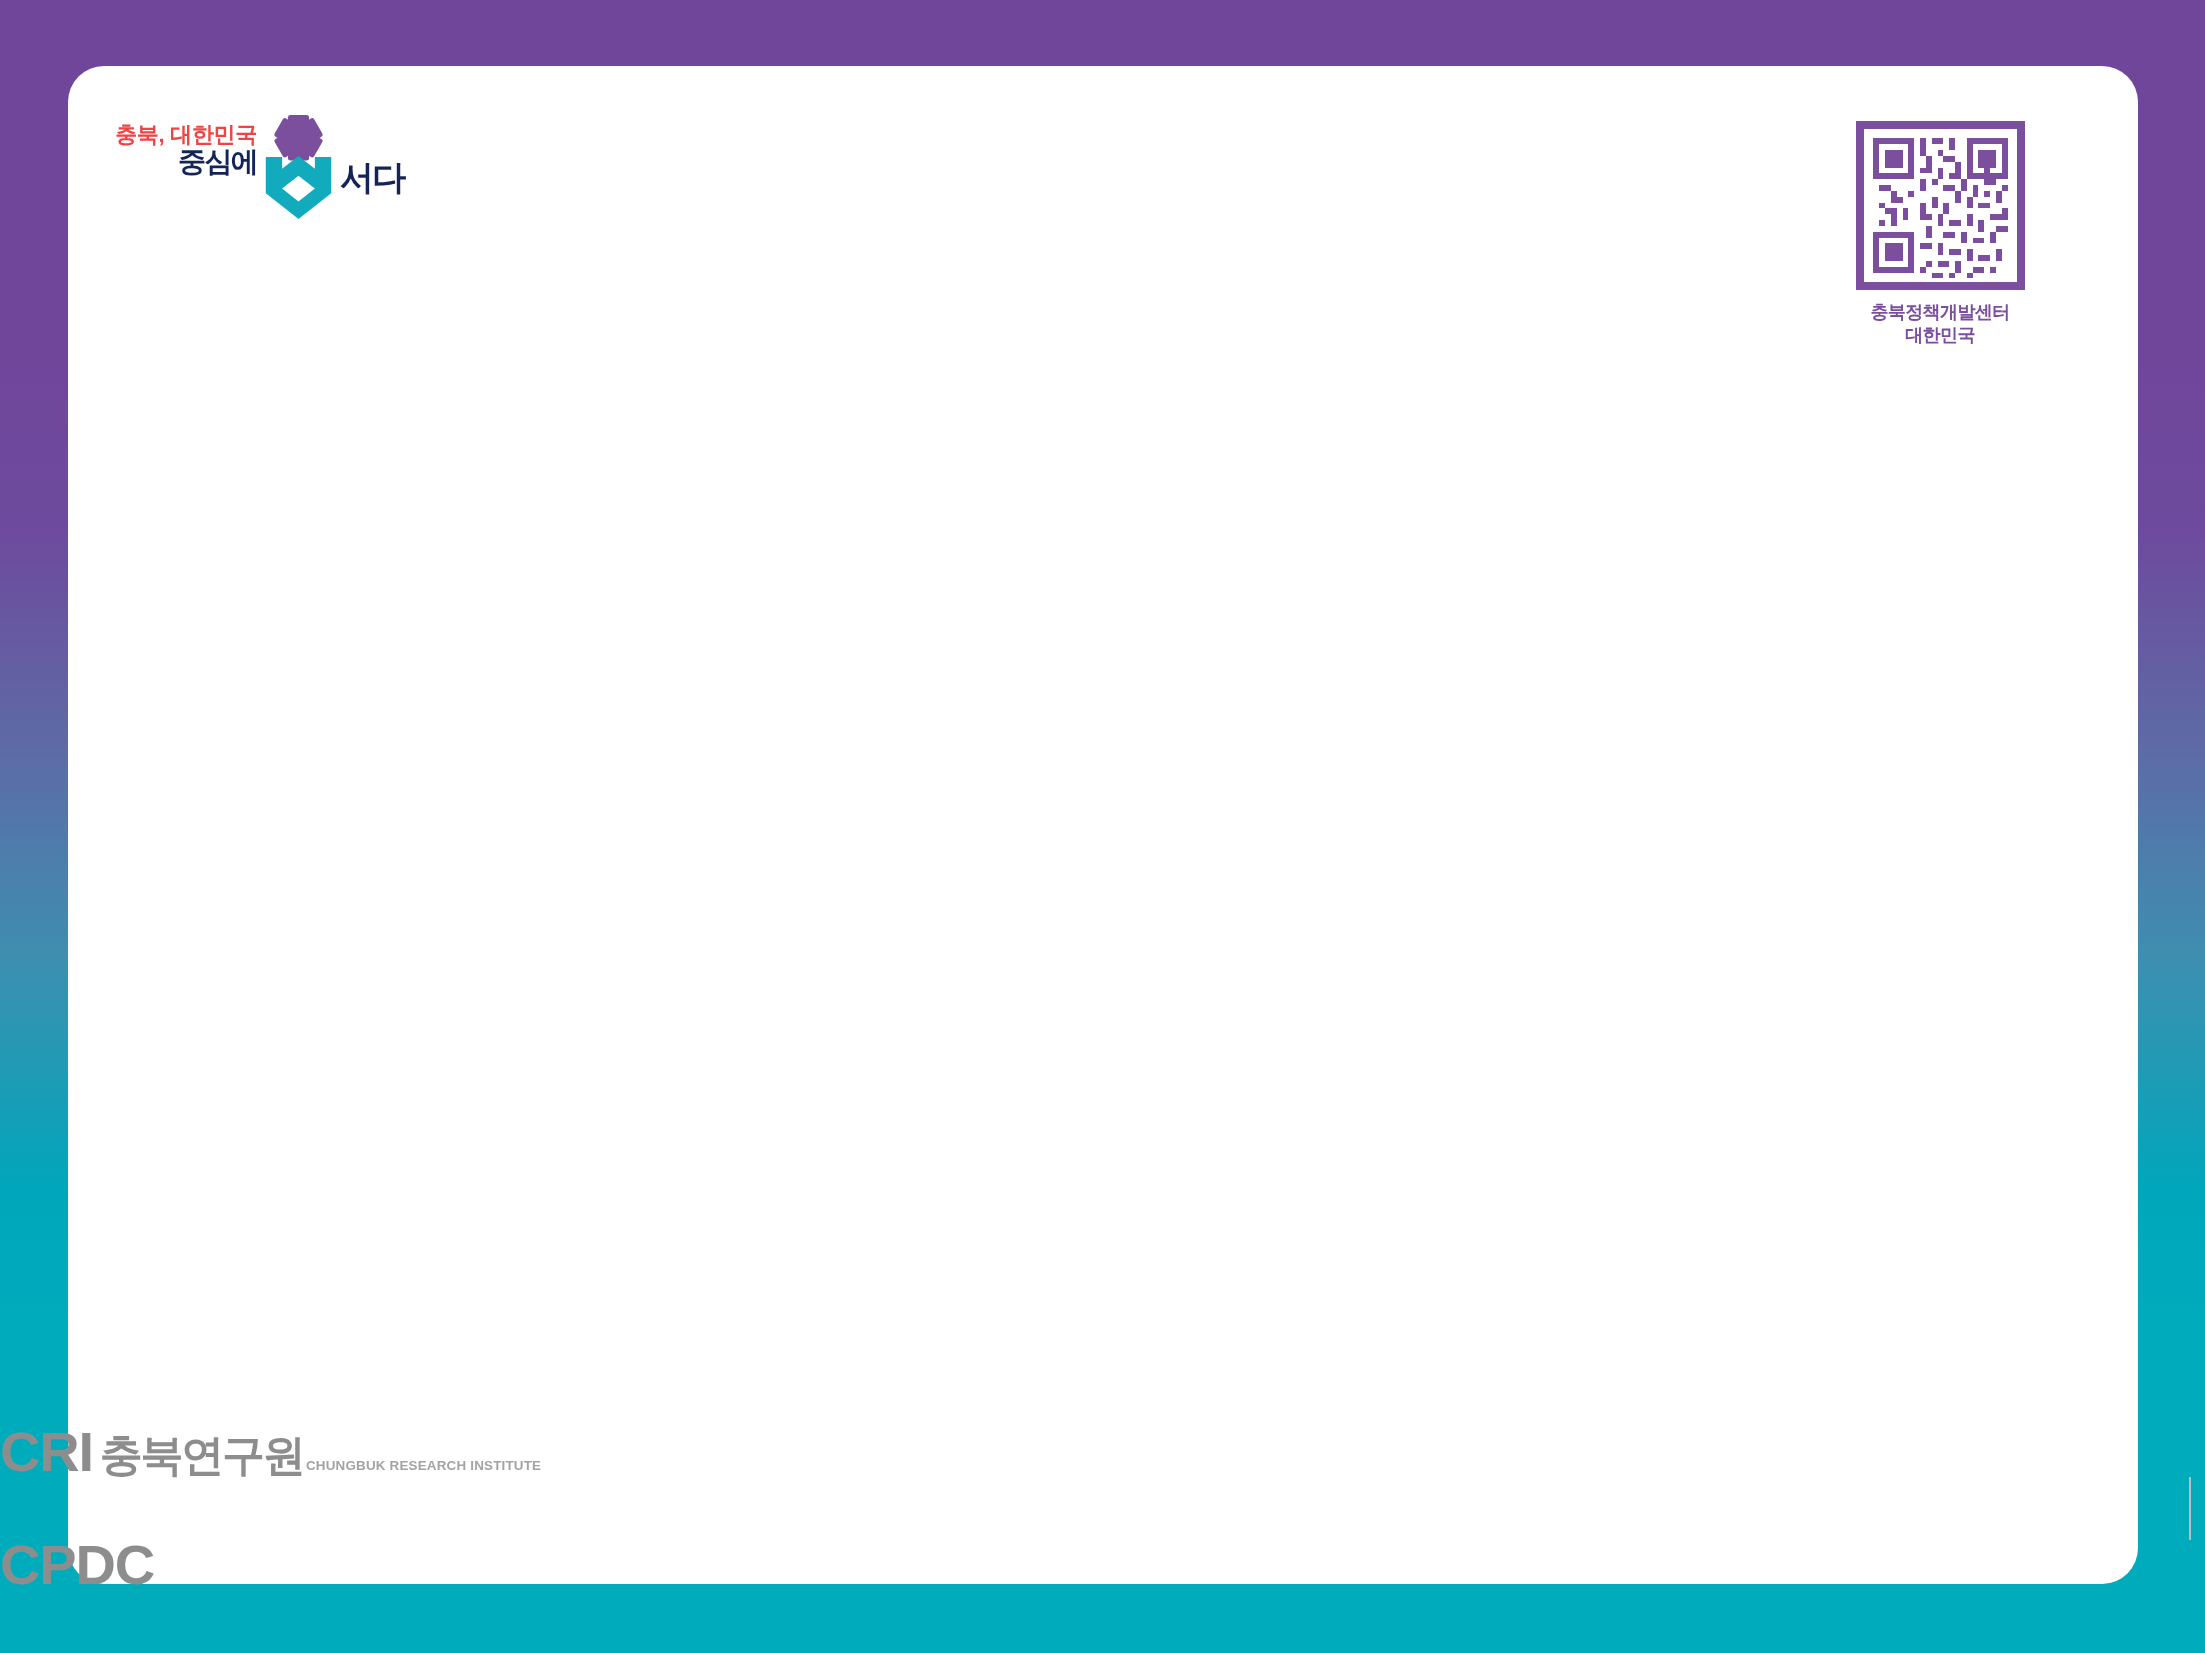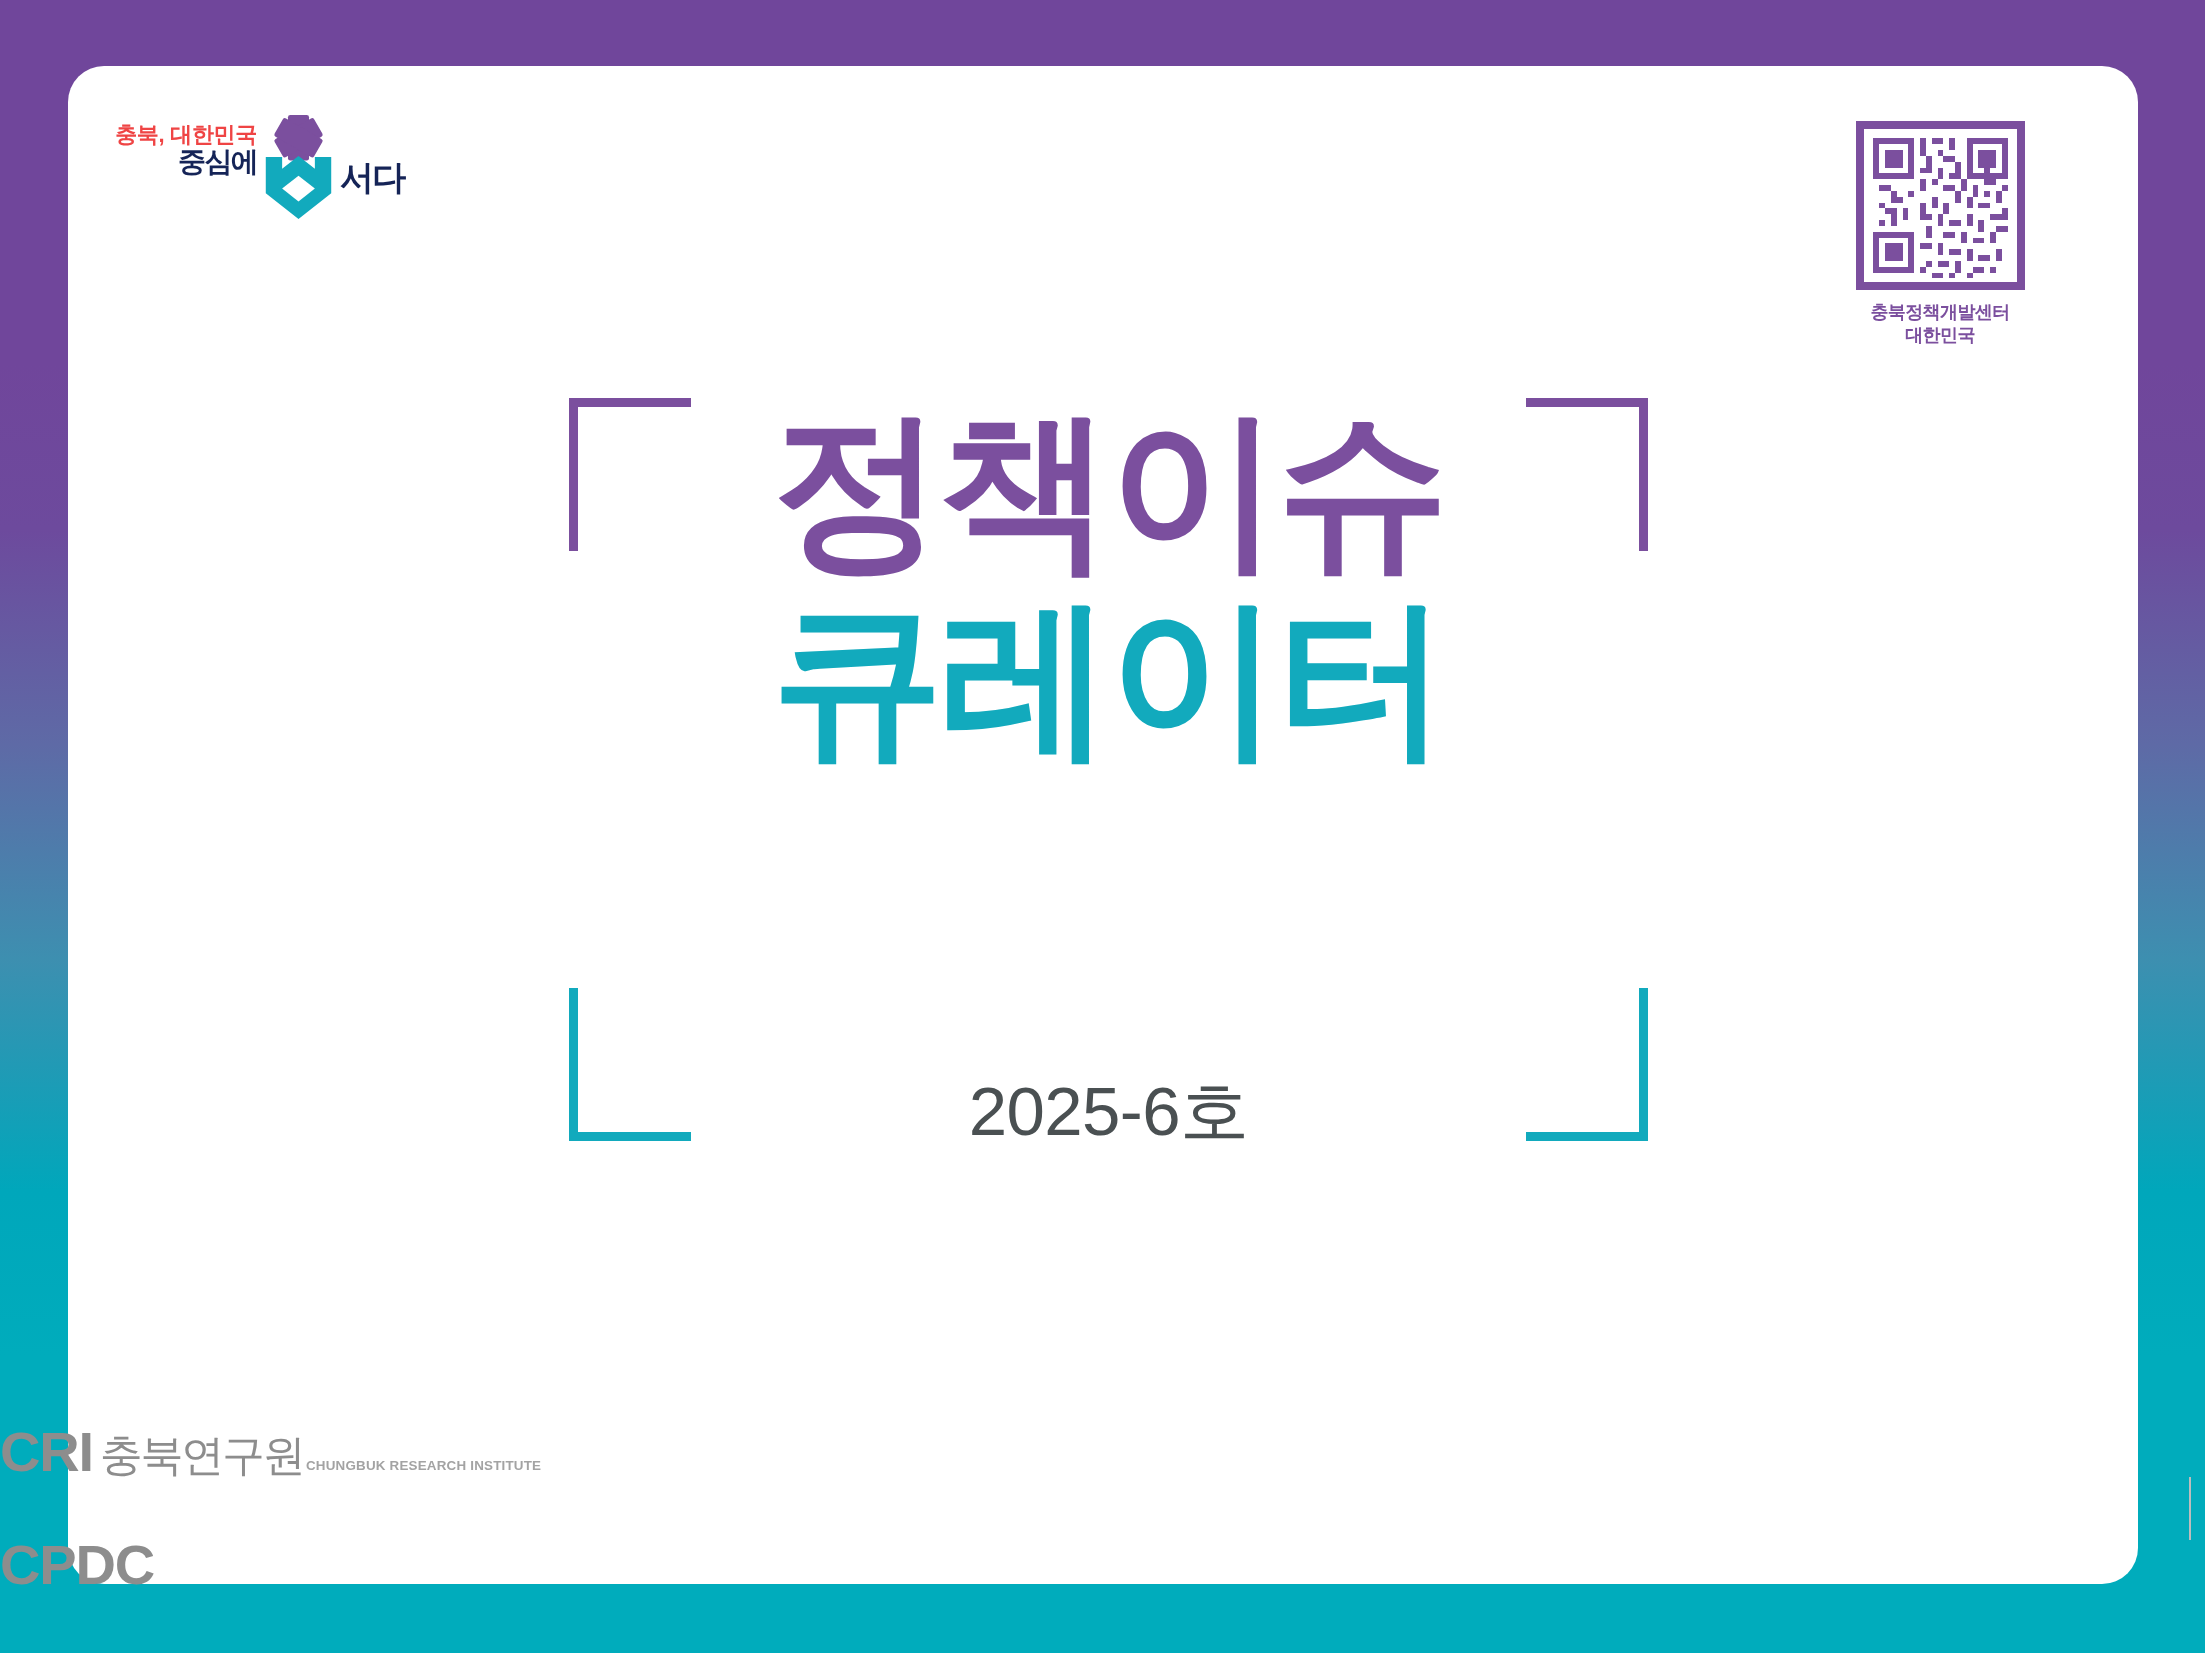--- a/index.html
+++ b/index.html
@@ -209,21 +209,21 @@
     font-size: 56px;
     font-weight: 700;
     letter-spacing: -1.2px;
     line-height: 0.90;
     color: #8d8d8d;
     white-space: nowrap;
   }
   .org-names { display: block; }
   .org-ko {
     font-size: 43px;
-    font-weight: 400;
+    font-weight: 700;
     letter-spacing: -2.3px;
     line-height: 1;
     color: #8d8d8d;
     white-space: nowrap;
   }
   .org-en {
     font-size: 13.4px;
     font-weight: 700;
     letter-spacing: 0.2px;
     line-height: 1.25;
@@ -362,45 +362,20 @@
           <rect x="22" y="7" width="1" height="2"></rect>
         <rect x="25" y="11" width="1" height="1"></rect>
       </g>
     </svg>
     <div class="qr-caption">
       <div>충북정책개발센터</div>
       <div>대한민국</div>
     </div>
   </div>
 
-  <div class="hero">
-    <div class="bracket tl">
-        <i class="h"></i>
-        <i class="v"></i>
-      </div>
-    <div class="bracket tr">
-        <i class="h"></i>
-        <i class="v"></i>
-      </div>
-    <div class="bracket bl">
-        <i class="h"></i>
-        <i class="v"></i>
-      </div>
-    <div class="bracket br">
-        <i class="h"></i>
-        <i class="v"></i>
-      </div>
-
-    <div class="title-stack">
-      <div class="title-line1">정책이슈</div>
-      <div class="title-line2">큐레이터</div>
-    </div>
-
-    <div class="issue-no">2025-6호</div>
-  </div>
 
   <div class="footer">
     <div class="org">
       <span class="org-abbr">CRI</span>
       <span class="org-names">
         <span class="org-ko">충북연구원</span>
         <span class="org-en">CHUNGBUK RESEARCH INSTITUTE</span>
       </span>
     </div>
 

